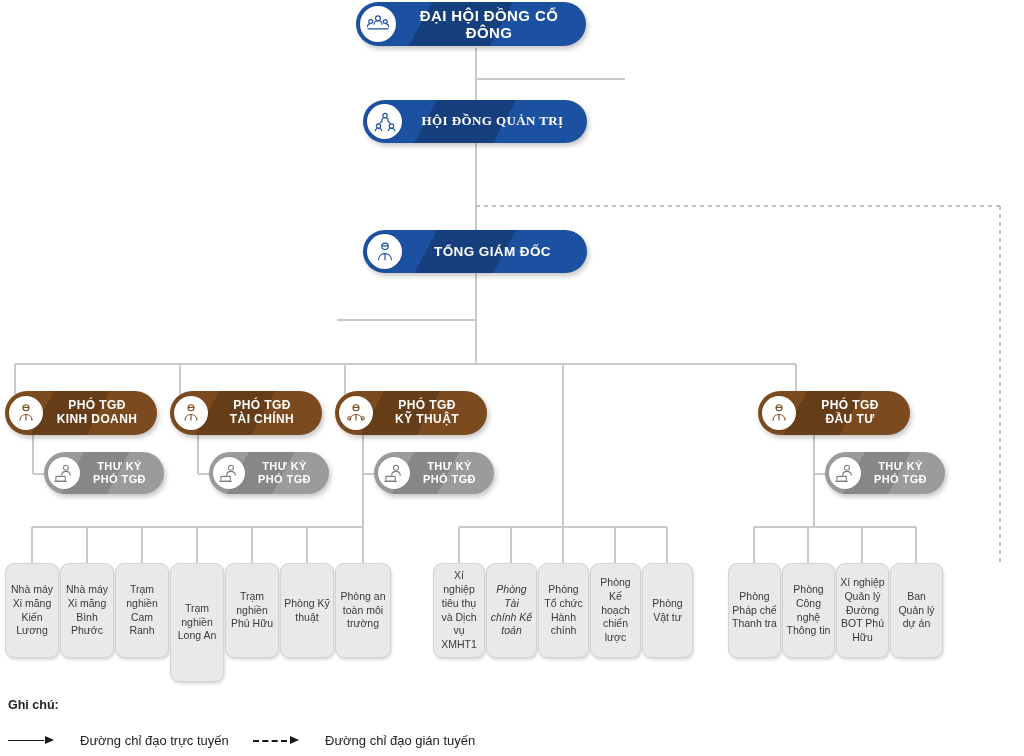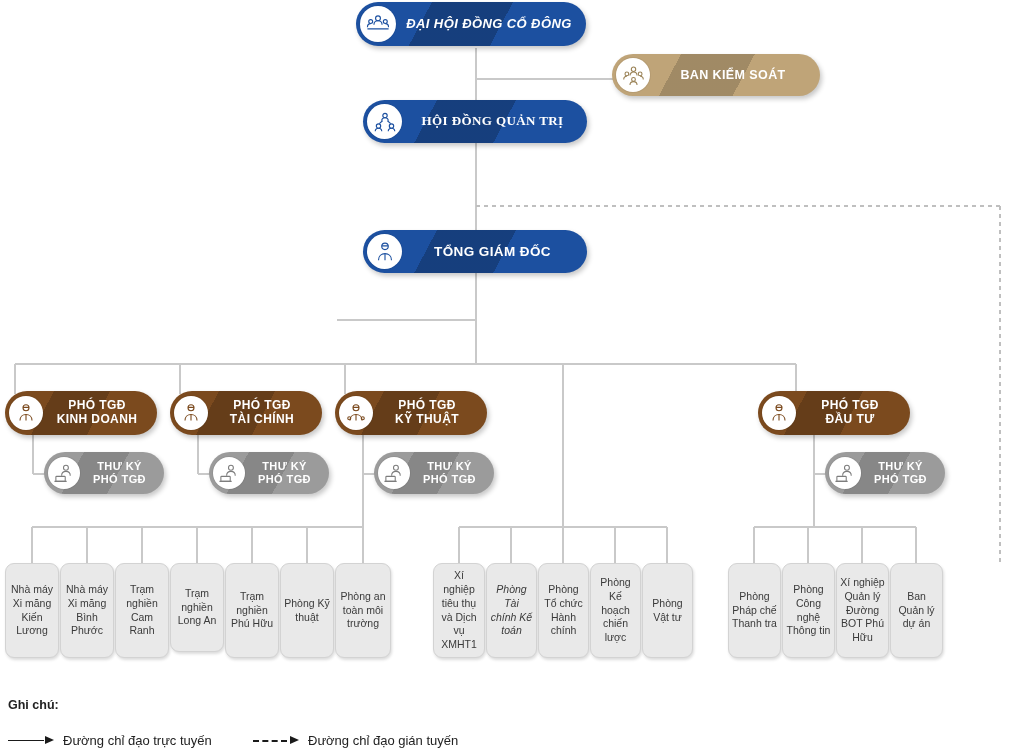--- a/index.html
+++ b/index.html
@@ -52,21 +52,21 @@
     border-radius:9px;box-shadow:1px 2px 3px rgba(0,0,0,.14);
     display:flex;align-items:center;justify-content:center;text-align:center;
     font-size:10.5px;line-height:1.32;color:#3a3a3a;padding:4px 3px;
     box-sizing:border-box;z-index:4;
   }
 
   
   .legend-title{
     position:absolute;left:8px;top:698px;font-size:12.5px;font-weight:bold;color:#222;
   }
-  .legend-item{position:absolute;display:flex;align-items:center;gap:9px;font-size:13px;color:#222;}
+  .legend-item{position:absolute;display:flex;align-items:center;gap:26px;font-size:13px;color:#222;}
   .lg-solid,.lg-dash{display:inline-block;width:46px;height:10px;position:relative;}
   .lg-solid:before{content:"";position:absolute;left:0;top:4px;width:36px;height:1.6px;background:#1a1a1a;}
   .lg-dash:before{content:"";position:absolute;left:0;top:4px;width:34px;height:0;
      border-top:2px dashed #1a1a1a;}
   .arrowhead{position:absolute;right:0;top:0px;width:0;height:0;
      border-top:4.5px solid transparent;border-bottom:4.5px solid transparent;border-left:9px solid #1a1a1a;}
 </style>
 </head>
 <body>
 
@@ -146,39 +146,23 @@
       <svg viewBox="0 0 32 32" width="26" height="26" fill="none" stroke="#1c50a0" stroke-width="1.4">
         <circle cx="16" cy="9" r="3"></circle>
           <path d="M11 17c0-3 2.2-5 5-5s5 2 5 5"></path>
         <circle cx="7" cy="13" r="2.4"></circle>
           <path d="M3 20c0-2.6 1.8-4.4 4-4.4"></path>
         <circle cx="25" cy="13" r="2.4"></circle>
           <path d="M29 20c0-2.6-1.8-4.4-4-4.4"></path>
         <path d="M3 22h26"></path>
       </svg>
     </div>
-    <div class="lbl" style="font-size:13px;font-style:italic;">ĐẠI HỘI ĐỒNG CỔ ĐÔNG</div>
-  </div>
-
-  <div class="pill gold" style="left:612px;top:54px;width:208px;height:42px;">
-    <div class="sheen"></div>
-    <div class="ic" style="width:34px;height:34px;margin:4px 6px 4px 4px;">
-      <svg viewBox="0 0 32 32" width="25" height="25" fill="none" stroke="#9a8256" stroke-width="1.4">
-        <circle cx="16" cy="8" r="2.8"></circle>
-          <path d="M11.5 16c0-2.7 2-4.4 4.5-4.4s4.5 1.7 4.5 4.4"></path>
-        <circle cx="7.5" cy="14" r="2.4"></circle>
-          <path d="M3.5 21c0-2.4 1.7-4 4-4"></path>
-        <circle cx="24.5" cy="14" r="2.4"></circle>
-          <path d="M28.5 21c0-2.4-1.7-4-4-4"></path>
-        <circle cx="16" cy="21" r="2.4"></circle>
-          <path d="M11.5 28c0-2.4 2-4.2 4.5-4.2s4.5 1.8 4.5 4.2"></path>
-      </svg>
-    </div>
-    <div class="lbl" style="font-size:12.5px;">BAN KIỂM SOÁT</div>
-  </div>
+    <div class="lbl" style="font-size:15px;">ĐẠI HỘI ĐỒNG CỔ ĐÔNG</div>
+  </div>
+
 
   <div class="pill blue" style="left:363px;top:100px;width:224px;height:43px;">
     <div class="sheen"></div>
     <div class="ic" style="width:35px;height:35px;margin:4px 6px 4px 4px;">
       <svg viewBox="0 0 32 32" width="26" height="26" fill="none" stroke="#1c50a0" stroke-width="1.4">
         <circle cx="16" cy="8" r="2.7"></circle>
           <path d="M12 14.5c0-2.3 1.8-3.8 4-3.8s4 1.5 4 3.8"></path>
         <circle cx="8" cy="21" r="2.7"></circle>
           <path d="M4 27.5c0-2.3 1.8-3.8 4-3.8s4 1.5 4 3.8"></path>
         <circle cx="24" cy="21" r="2.7"></circle>
@@ -335,21 +319,21 @@
 
   <div class="leaf" style="left:5px;top:563px;width:54px;height:95px;">
     <span>Nhà máy Xi măng Kiến Lương</span>
     </div>
   <div class="leaf" style="left:60px;top:563px;width:54px;height:95px;">
     <span>Nhà máy Xi măng Bình Phước</span>
     </div>
   <div class="leaf" style="left:115px;top:563px;width:54px;height:95px;">
     <span>Trạm nghiền Cam Ranh</span>
     </div>
-  <div class="leaf" style="left:170px;top:563px;width:54px;height:89px;">
+  <div class="leaf" style="left:170px;top:563px;width:54px;height:119px;">
     <span>Trạm nghiền Long An</span>
     </div>
   <div class="leaf" style="left:225px;top:563px;width:54px;height:95px;">
     <span>Trạm nghiền Phú Hữu</span>
     </div>
   <div class="leaf" style="left:280px;top:563px;width:54px;height:95px;">
     <span>Phòng Kỹ thuật</span>
     </div>
   <div class="leaf" style="left:335px;top:563px;width:56px;height:95px;">
     <span>Phòng an toàn môi trường</span>

